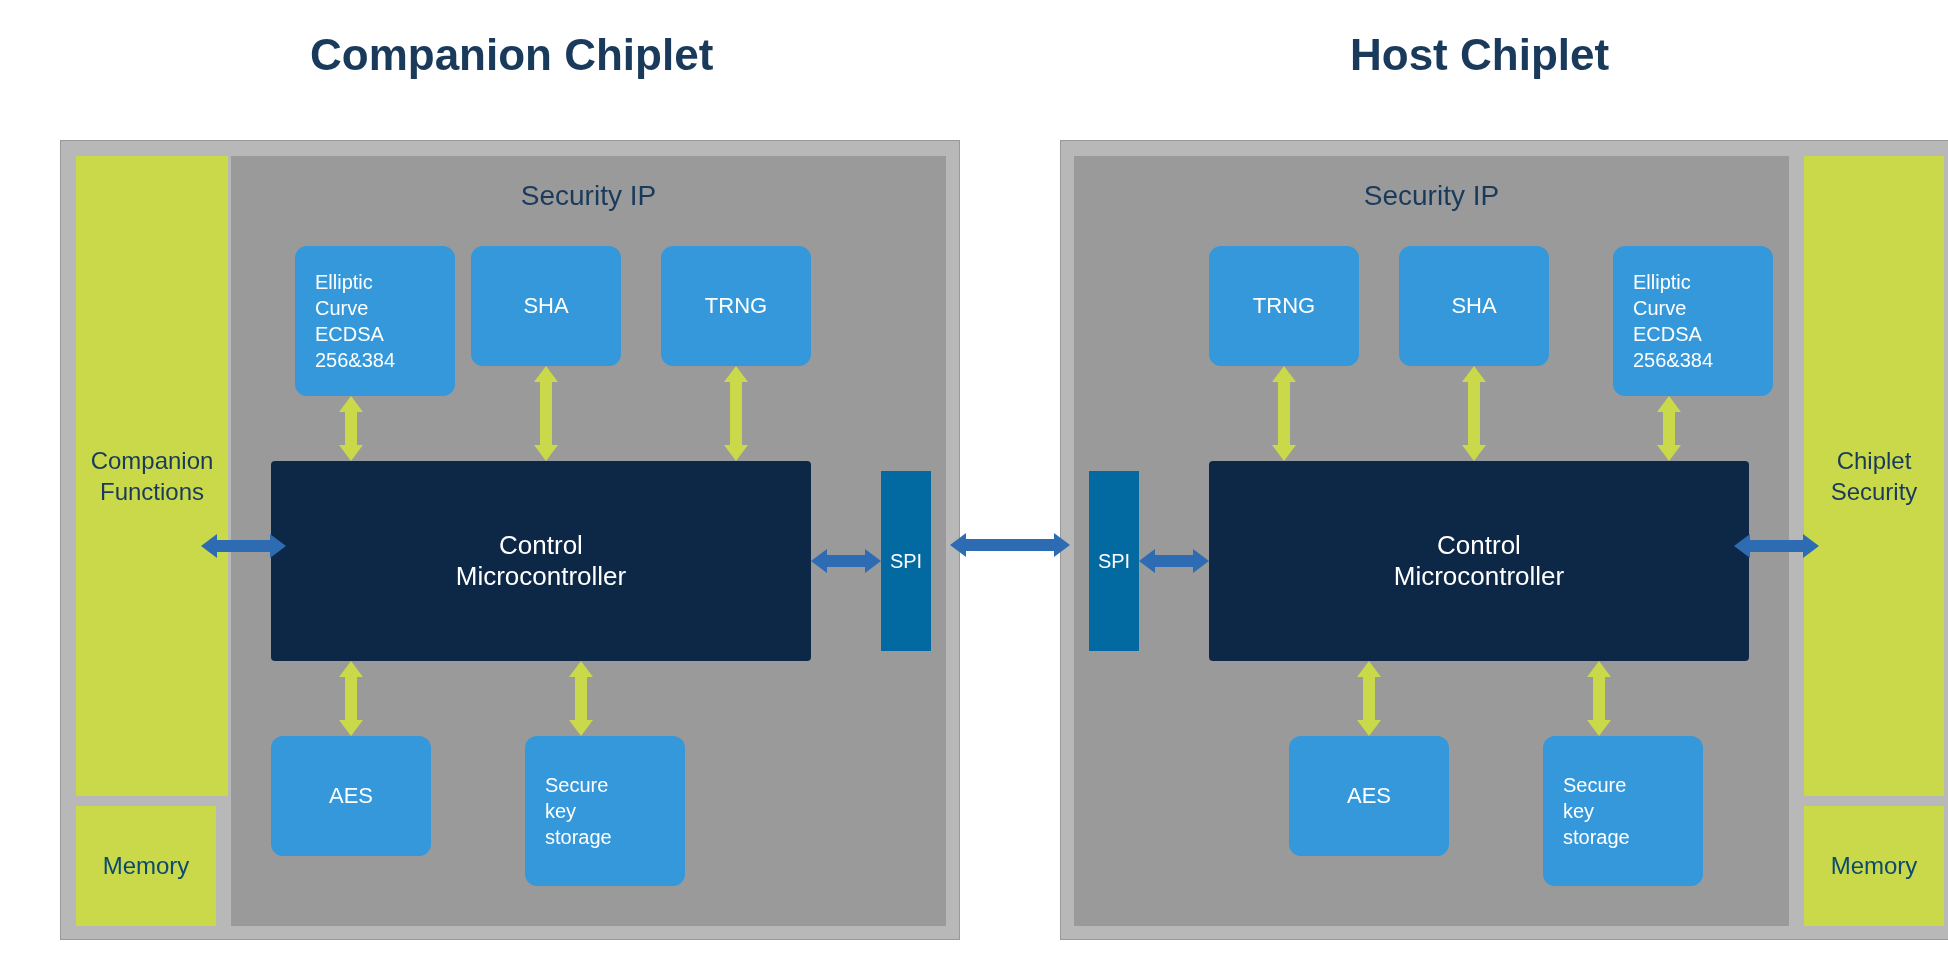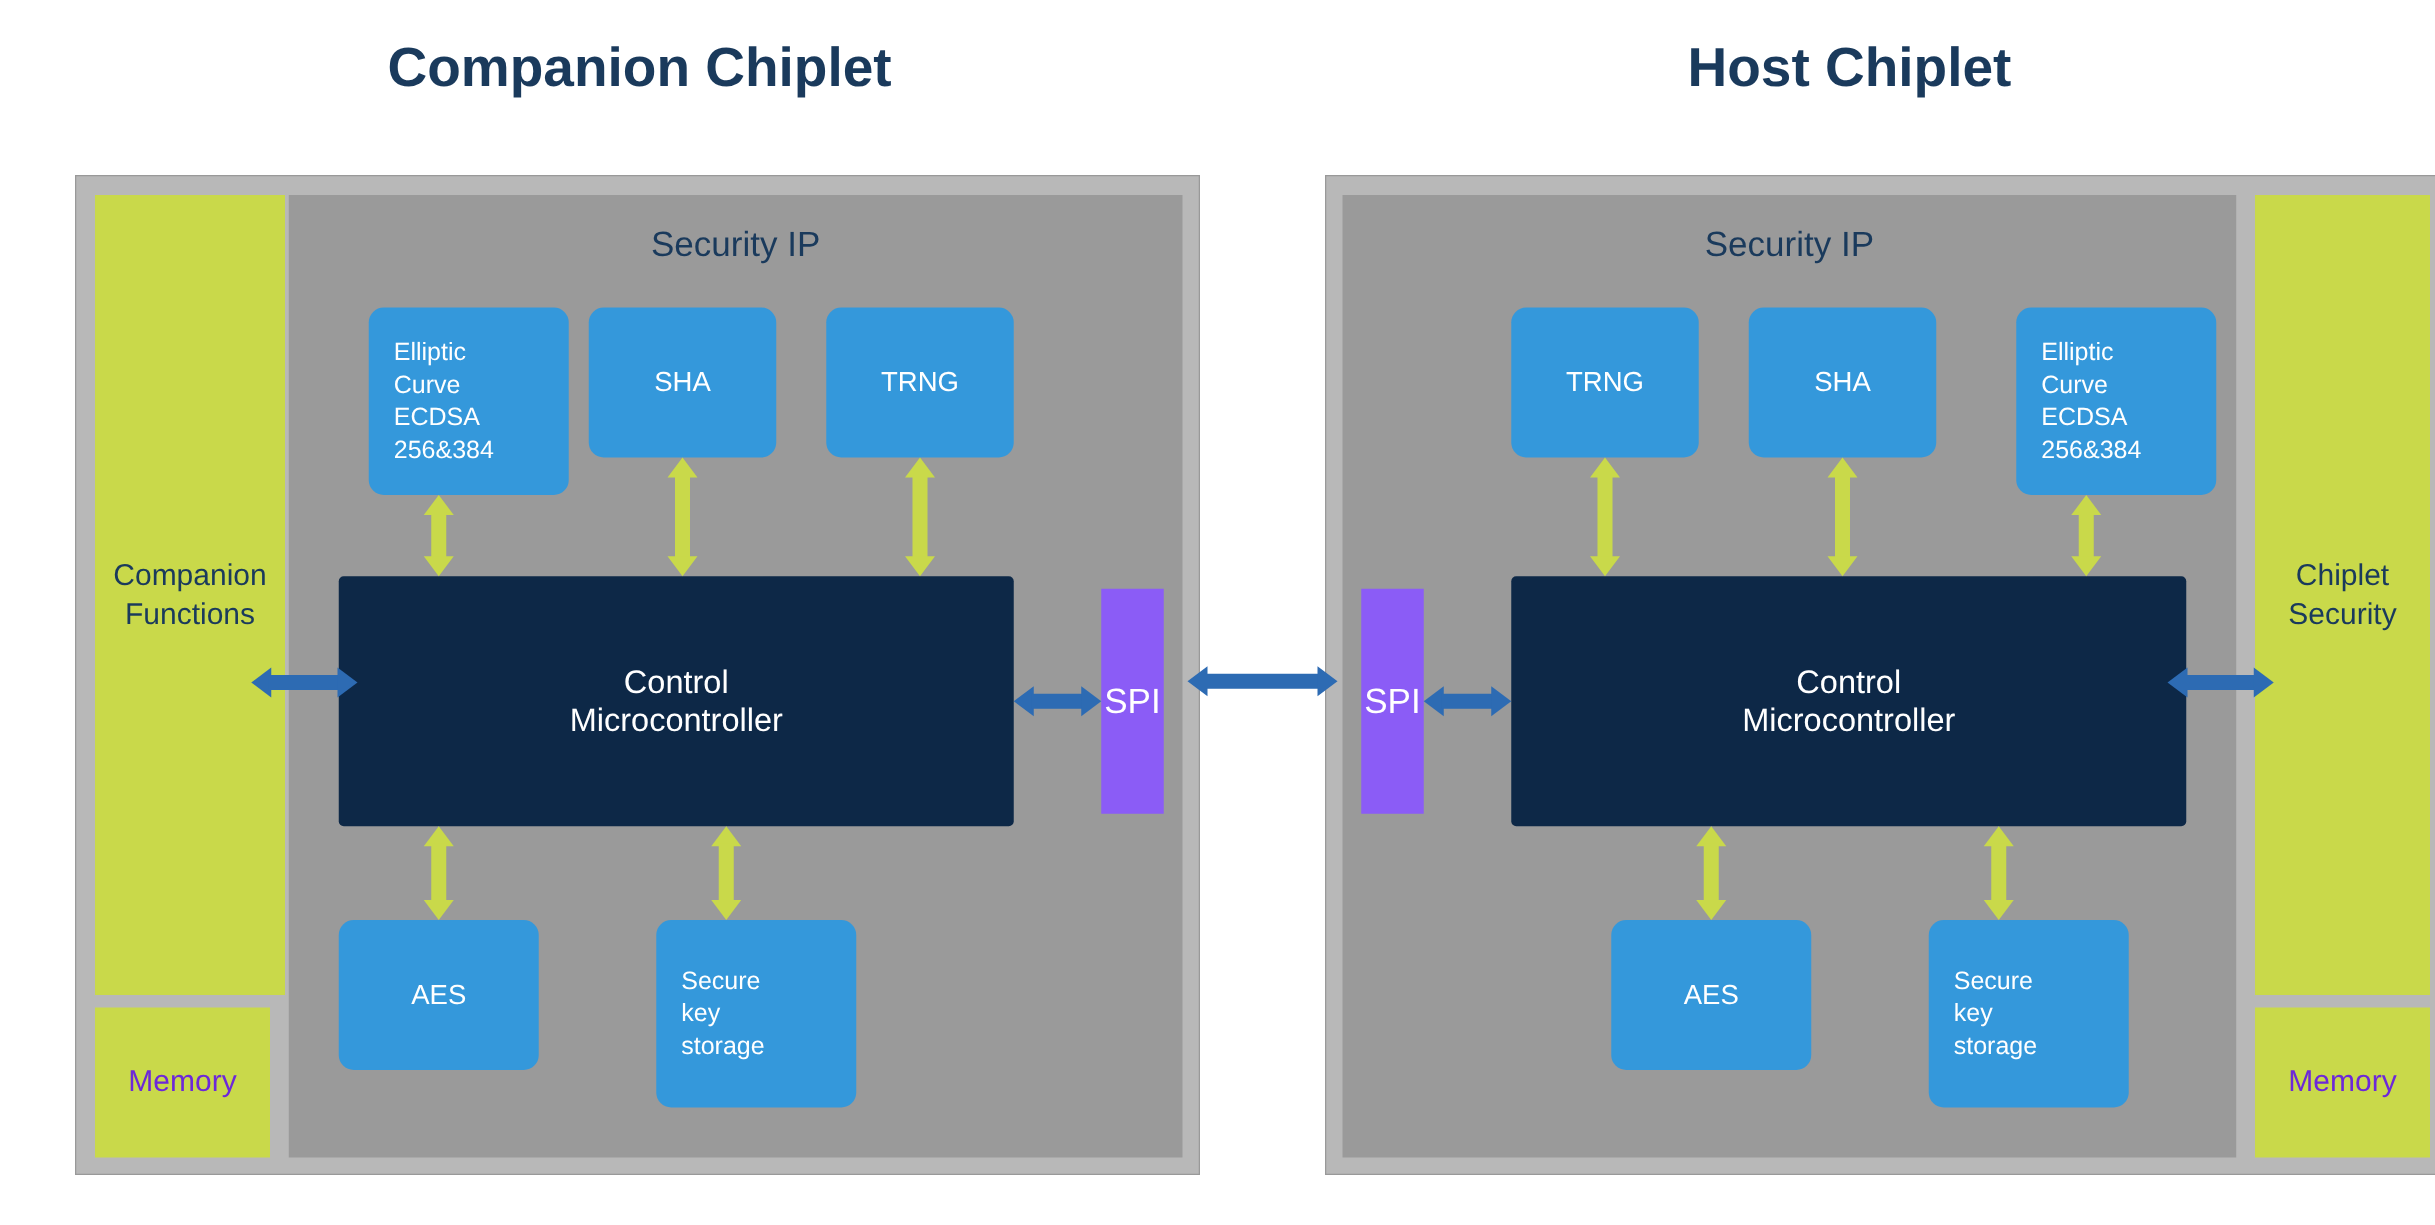--- a/index.html
+++ b/index.html
@@ -32,21 +32,21 @@
     font-size: 24px;
     line-height: 1.3;
     padding: 10px;
   }
   .mem-box {
     position: absolute;
     background: #c9d94a;
     display: flex;
     align-items: center;
     justify-content: center;
-    color: #6d28d9;
+    color: #0c4a6e;
     font-size: 24px;
   }
   .security-ip {
     position: absolute;
     background: #9a9a9a;
   }
   .security-label {
     position: absolute;
     width: 100%;
     text-align: center;
@@ -82,26 +82,26 @@
     display: flex;
     align-items: center;
     justify-content: center;
     flex-direction: column;
     color: #ffffff;
     font-size: 26px;
     text-align: center;
   }
   .spi-box {
     position: absolute;
-    background: #8b5cf6;
+    background: #0369a1;
     display: flex;
     align-items: center;
     justify-content: center;
     color: #ffffff;
-    font-size: 28px;
+    font-size: 20px;
   }
   
   .arrow-v {
     position: absolute;
     width: 24px;
   }
   .arrow-v .shaft {
     position: absolute;
     left: 6px;
     width: 12px;

